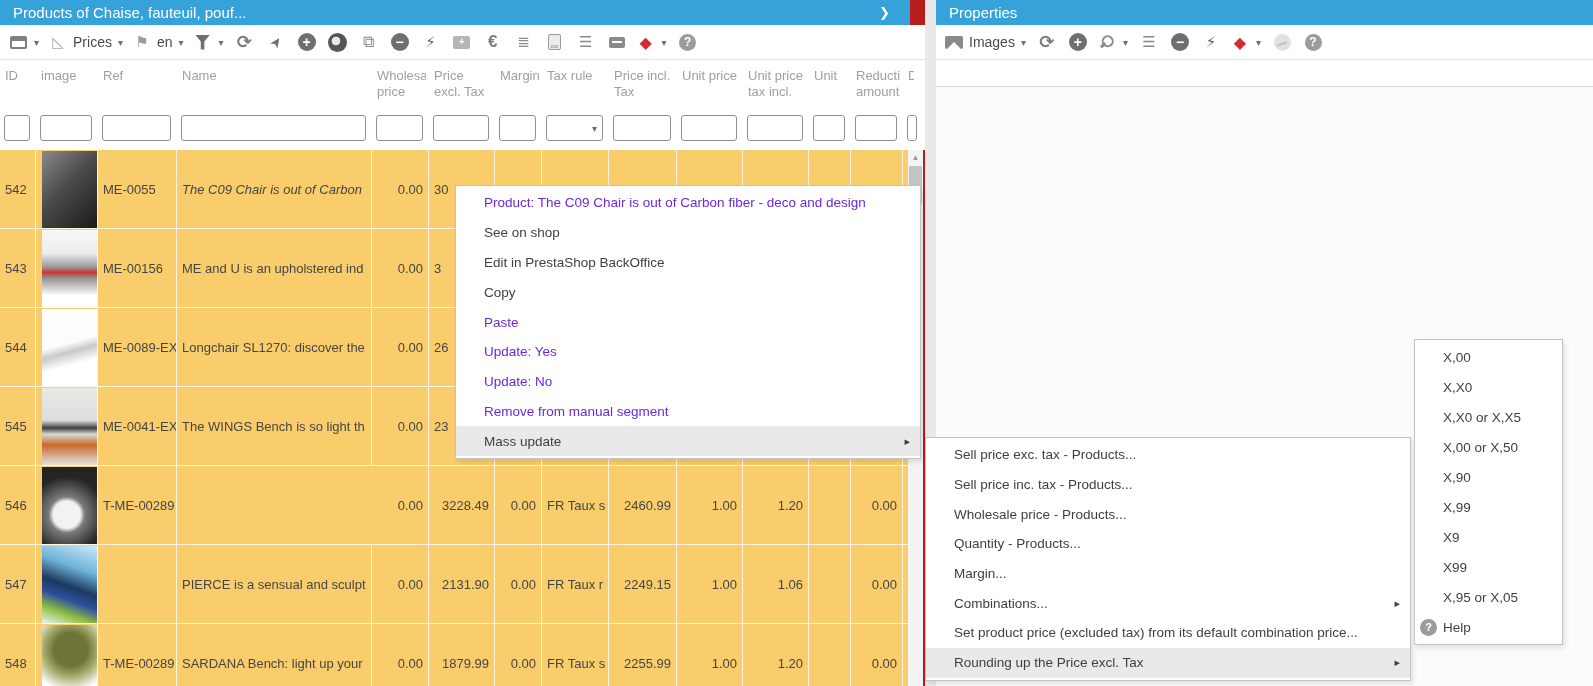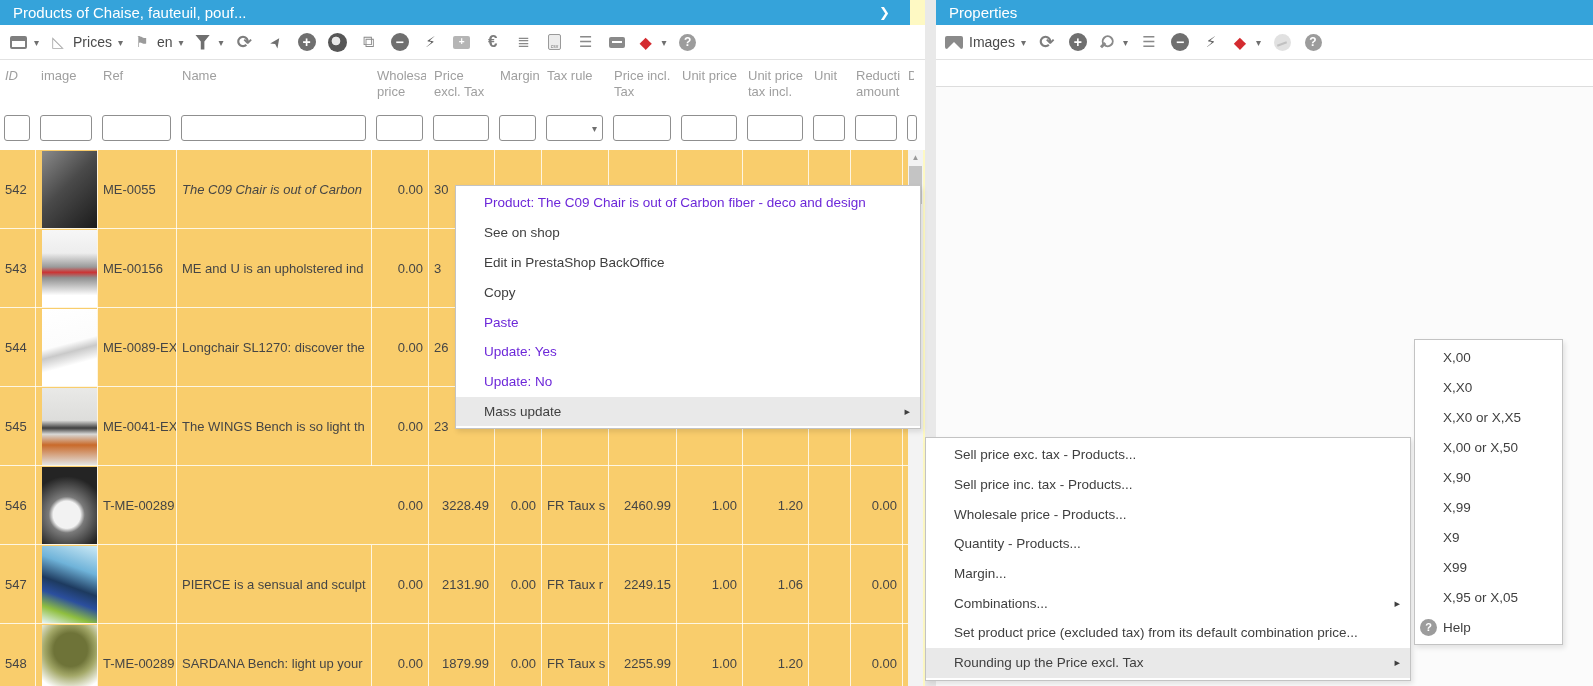--- a/index.html
+++ b/index.html
@@ -1,21 +1,21 @@
 <!DOCTYPE html>
 <html><head>
 <meta charset="utf-8">
 <style>
   * { margin:0; padding:0; box-sizing:border-box; }
   html,body { width:1593px; height:686px; overflow:hidden; background:#e9e9e9;
     font-family:"Liberation Sans","DejaVu Sans",sans-serif; }
   .app { position:relative; width:1593px; height:686px; }
 
   
-  .panel-left { position:absolute; left:0; top:0; width:925px; height:686px; background:#fef9c3; }
+  .panel-left { position:absolute; left:0; top:0; width:925px; height:686px; background:#b91c1c; }
   .panel-right { position:absolute; left:936px; top:0; width:657px; height:686px; background:#fbfbfb; }
   .splitter { position:absolute; left:925px; top:0; width:11px; height:686px; background:#e9e9e9; }
 
   .titlebar { height:25px; background:#35a3da; color:#fff; font-size:15px;
     line-height:25px; padding-left:13px; position:relative; }
   .panel-left .titlebar { width:910px; }
   .titlebar .chev { position:absolute; right:20px; top:0; font-size:13px; font-weight:bold; cursor:pointer; }
 
   .toolbar { height:35px; display:flex; align-items:center; padding-left:8px;
     background:#fff; border-bottom:1px solid #e2e2e2; }
@@ -218,21 +218,21 @@
           </span>
           <span class="caret">▾</span>
         </span>
         <span class="tbtn">
           <span class="ig">
             <span class="i-help">?</span>
           </span>
         </span>
       </div>
     <div class="thead" id="thead">
-        <div class="hcell" style="left: 5px; width: 28px; font-style: italic;">ID</div>
+        <div class="hcell" style="left: 5px; width: 28px;">ID</div>
         <div class="hcell" style="left: 41px; width: 54px;">image</div>
         <div class="hcell" style="left: 103px; width: 71px;">Ref</div>
         <div class="hcell" style="left: 182px; width: 187px;">Name</div>
         <div class="hcell" style="left: 377px; width: 49px;">Wholesale price</div>
         <div class="hcell" style="left: 434px; width: 58px;">Price excl. Tax</div>
         <div class="hcell" style="left: 500px; width: 39px;">Margin</div>
         <div class="hcell" style="left: 547px; width: 59px;">Tax rule</div>
         <div class="hcell" style="left: 614px; width: 60px;">Price incl. Tax</div>
         <div class="hcell" style="left: 682px; width: 58px;">Unit price</div>
         <div class="hcell" style="left: 748px; width: 58px;">Unit price tax incl.</div>
@@ -472,20 +472,23 @@
       </div>
       <div class="mitem disabled">
         <span>Paste</span>
       </div>
       <div class="mitem disabled">
         <span>Update: Yes</span>
       </div>
       <div class="mitem disabled">
         <span>Update: No</span>
       </div>
+      <div class="mitem disabled">
+        <span>Remove from manual segment</span>
+      </div>
       <div class="mitem hl">
         <span>Mass update</span>
         <span class="arrow">▸</span>
       </div>
     </div>
   <div class="menu" id="menu2">
       <div class="mitem">
         <span>Sell price exc. tax - Products...</span>
       </div>
       <div class="mitem">

